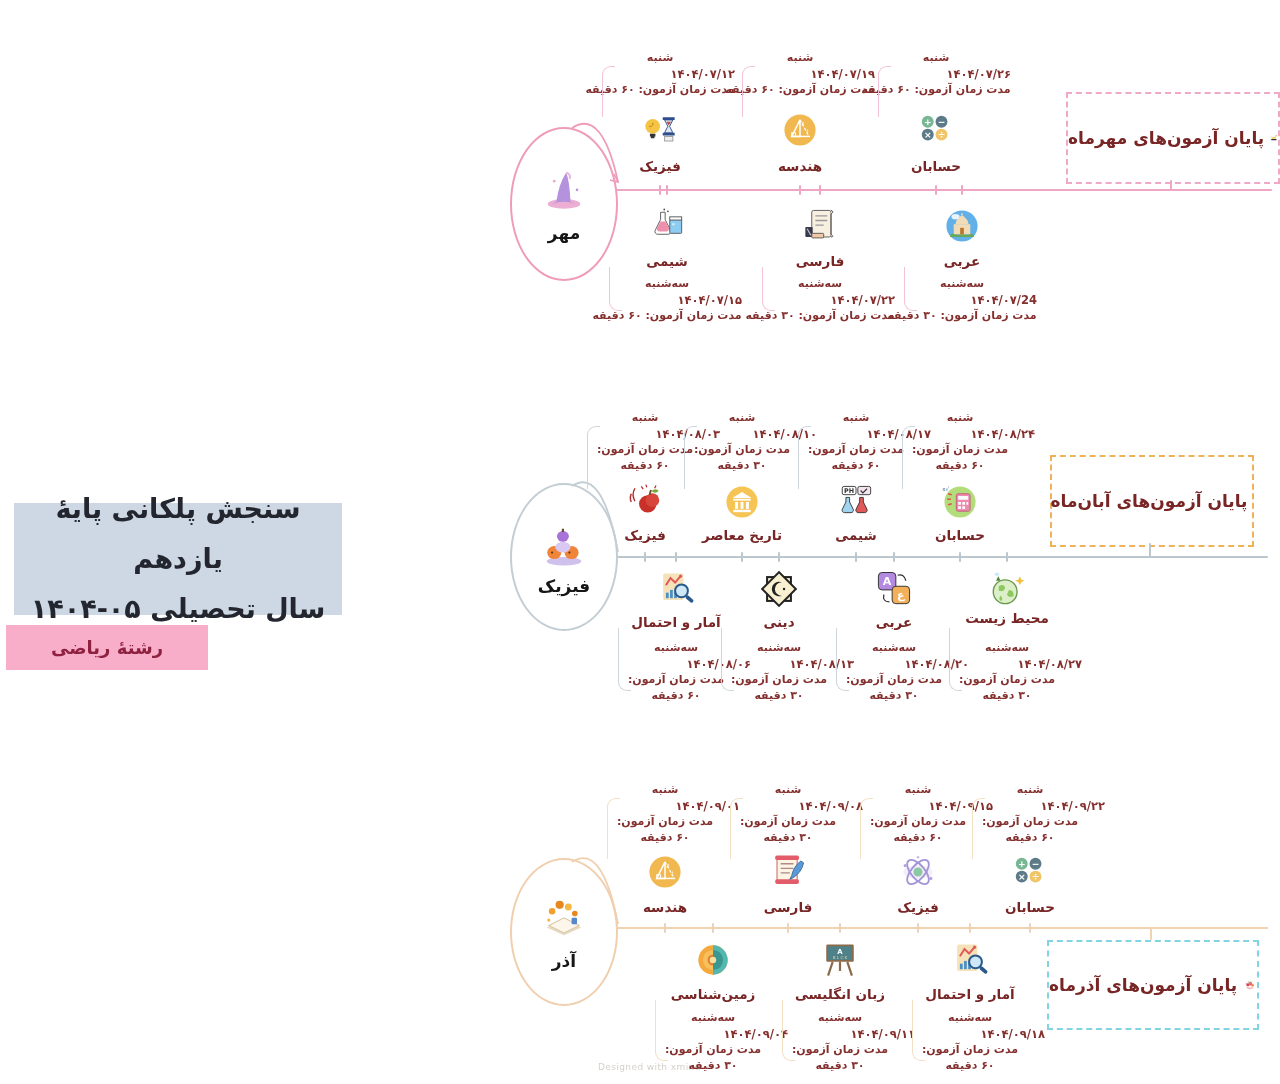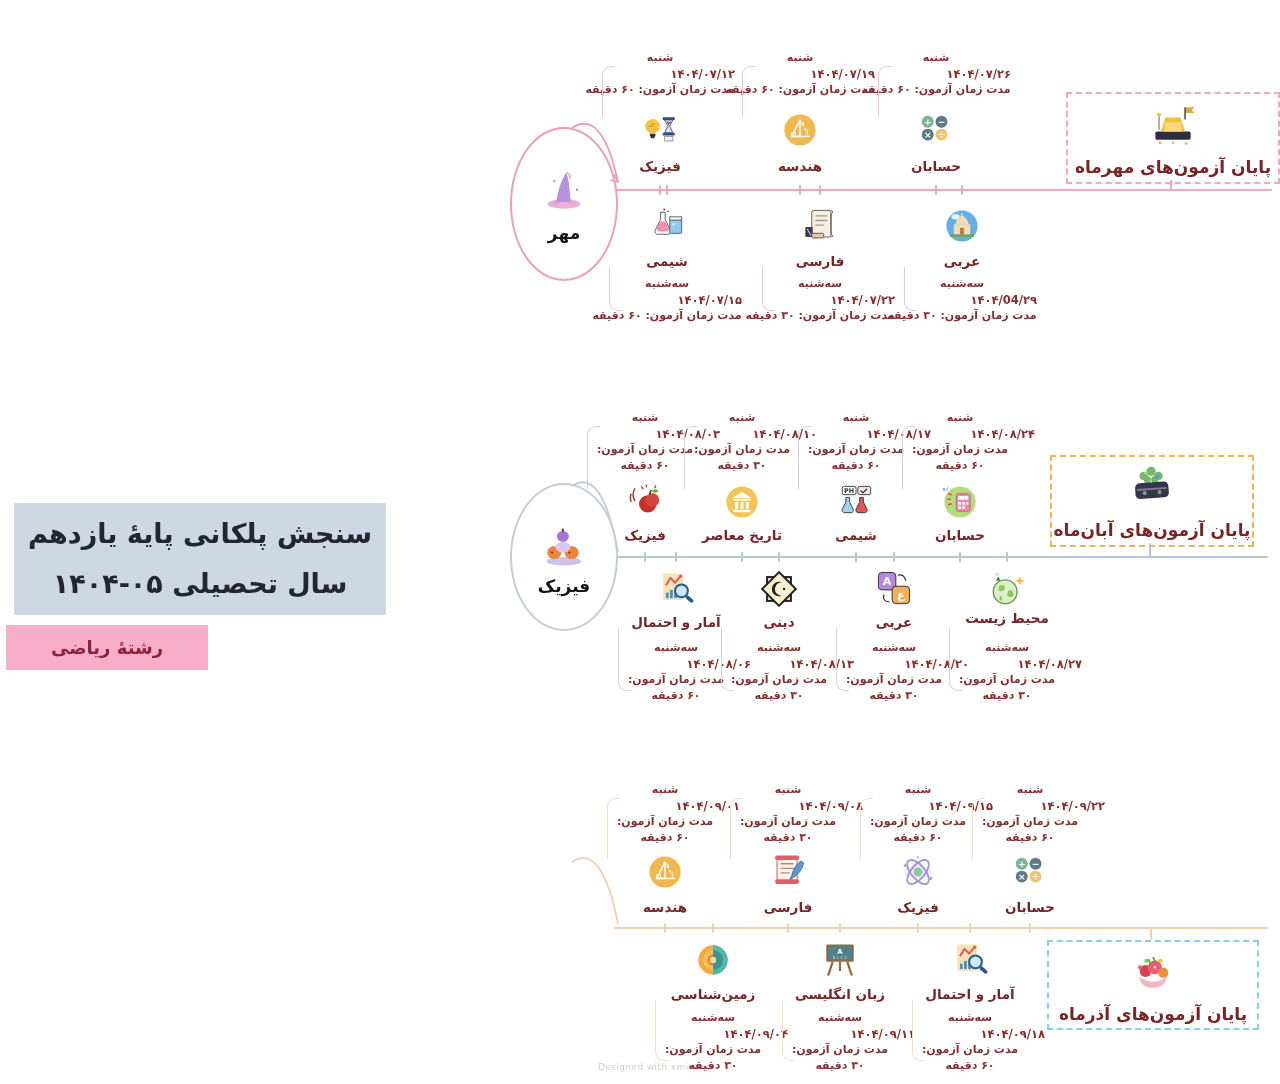--- a/index.html
+++ b/index.html
@@ -1,35 +1,35 @@
 <!DOCTYPE html>
 <html lang="fa" dir="rtl"><head>
 <meta charset="utf-8">
 <style>
   html,body{margin:0;padding:0;background:#fff;}
   body{font-family:"DejaVu Sans","Liberation Sans",sans-serif;}
   #canvas{position:relative;width:1280px;height:1084px;background:#ffffff;overflow:hidden;direction:rtl;}
   
-  .title-block{position:absolute;left:14px;top:503px;width:372px;height:112px;background:#cdd8e4;
+  .title-block{position:absolute;left:14px;top:503px;width:328px;height:112px;background:#cdd8e4;
     display:flex;flex-direction:column;justify-content:center;text-align:center;
     font-weight:bold;font-size:27px;color:#23262e;line-height:1.85;}
   .track-badge{position:absolute;left:6px;top:625px;width:202px;height:45px;background:#f8aec8;
     display:flex;align-items:center;justify-content:center;font-weight:bold;font-size:18px;color:#8e2140;}
   
   .tl-line{position:absolute;height:2px;border-radius:2px;}
   .tick{position:absolute;width:2px;border-radius:1px;}
   
   .month{position:absolute;background:#fff;border-radius:50%;display:flex;flex-direction:column;
     align-items:center;justify-content:center;gap:5px;}
   .month .m-label{font-weight:bold;font-size:17px;color:#161616;}
   .m-icon{width:52px;height:52px;}
   .m-icon svg{width:100%;height:100%;}
   .swoosh{position:absolute;}
   
-  .badge{position:absolute;background:#fff;display:flex;flex-direction:column;align-items:center;
+  .badge{position:absolute;background:#fff;display:flex;flex-direction:row;align-items:center;
     justify-content:center;gap:6px;}
   .badge .b-label{color:#772525;font-weight:bold;font-size:17px;white-space:nowrap;}
   .b-icon{width:56px;height:52px;}
   .b-icon svg{width:100%;height:100%;}
   
   .annot{position:absolute;width:150px;text-align:center;color:#84302e;font-weight:bold;
     font-size:11px;line-height:16px;}
   .annot .a-date{font-size:11.5px;letter-spacing:0.5px;text-align:right;}
   .s-label{position:absolute;width:160px;text-align:center;color:#772525;font-weight:bold;font-size:13.5px;}
   .s-icon{position:absolute;width:44px;height:44px;}
@@ -67,20 +67,33 @@
           <ellipse cx="24" cy="39" rx="16" ry="4" fill="#cfc0ec"></ellipse>
           <ellipse cx="15" cy="31" rx="6.5" ry="6" fill="#f08438"></ellipse>
           <ellipse cx="31" cy="31" rx="6.5" ry="6" fill="#f08438"></ellipse>
           <ellipse cx="23" cy="26" rx="7" ry="5" fill="#d9c8f2"></ellipse>
           <ellipse cx="23" cy="16" rx="5.5" ry="5" fill="#a873d8"></ellipse>
           <rect x="22" y="9" width="2" height="3" fill="#6a4a20"></rect>
           <circle cx="13" cy="31" r="1" fill="#5a3a10"></circle>
           <circle cx="29" cy="31" r="1" fill="#5a3a10"></circle>
         </svg></div>
     <div class="m-label">فیزیک</div>
+  </div>
+  <div class="month" style="left:510px;top:858px;width:104px;height:144px;border:2px solid #f0cfae;">
+    <div class="m-icon"><svg viewBox="0 0 48 48">
+          <path d="M8 31 L24 24 L40 31 L24 38 Z" fill="#e8d9c2"></path>
+          <path d="M10 29 L24 22 L38 29 L24 36 Z" fill="#fdf6ea" stroke="#d8c8a8"></path>
+          <circle cx="13" cy="16" r="3" fill="#f0a030"></circle>
+          <circle cx="20" cy="10" r="3.8" fill="#e8871e"></circle>
+          <circle cx="28" cy="12" r="3.2" fill="#f5b942"></circle>
+          <circle cx="34" cy="18" r="2.6" fill="#e8871e"></circle>
+          <rect x="31" y="22" width="5" height="6" rx="1" fill="#5588cc"></rect>
+          <circle cx="10" cy="24" r="1.5" fill="#f5b942"></circle>
+        </svg></div>
+    <div class="m-label">آذر</div>
   </div>
 
   <svg class="swoosh" style="left:568px;top:112px;" width="56" height="80">
       <path d="M4 16 Q34 -4 50 70" fill="none" stroke="#ef9cbb" stroke-width="1.8"></path>
       <path d="M46 62 l4 8 l-8 -2" fill="none" stroke="#ef9cbb" stroke-width="1.6"></path>
     </svg>
   <svg class="swoosh" style="left:568px;top:470px;" width="56" height="90">
       <path d="M4 16 Q34 -4 50 82" fill="none" stroke="#c3cdd4" stroke-width="1.8"></path>
     </svg>
   <svg class="swoosh" style="left:568px;top:846px;" width="56" height="86">
@@ -224,21 +237,21 @@
         <path d="M36 7 q4 1 0 4 v22 q4 3 0 3" fill="#e8d5b8" stroke="#555"></path>
         <path d="M19 13 h13 M19 18 h13 M19 23 h9" stroke="#999" stroke-width="1.4"></path>
         <rect x="8" y="25" width="8" height="11" rx="1" fill="#3a3a4e"></rect>
         <path d="M10 27 l4 7" stroke="#c8c8d8" stroke-width="1.2"></path>
         <rect x="15" y="32" width="13" height="5" rx="1" fill="#f0c8a8" stroke="#555"></rect>
       </svg></div>
     <div class="s-label" style="left: 740px; top: 253px;">فارسی</div>
     <div class="tick" style="left: 819px; top: 185px; height: 10px; background: rgb(238, 166, 196);"></div>
     <div class="annot" style="left: 887px; top: 276px;">
       <div class="a-day">سه‌شنبه</div>
-      <div class="a-date">۱۴۰۴/04/۲۹</div>
+      <div class="a-date">۱۴۰۴/۰۷/24</div>
       <div class="a-dur">مدت زمان آزمون: ۳۰ دقیقه</div>
     </div>
     <div class="conn" style="left: 904px; top: 267px; height: 43px; border-left: 1.4px solid rgb(242, 195, 216); border-bottom: 1.4px solid rgb(242, 195, 216); border-bottom-left-radius: 9px;"></div>
     <div class="s-icon" style="left: 940px; top: 204px;"><svg viewBox="0 0 48 48">
         <circle cx="24" cy="24" r="17" fill="#63b0e8"></circle>
         <ellipse cx="17" cy="14" rx="4.5" ry="3" fill="#ffffff" opacity="0.85"></ellipse>
         <path d="M11 34 q4 -4 8 0 q5 -4 10 0 q4 -3 8 0 v2 h-26z" fill="#68a858"></path>
         <rect x="15" y="22" width="18" height="11" fill="#f2dcb8"></rect>
         <path d="M24 12 q7 5 7 10 h-14 q0 -5 7 -10z" fill="#f2dcb8"></path>
         <rect x="22" y="26" width="4" height="7" fill="#b8762e"></rect>

